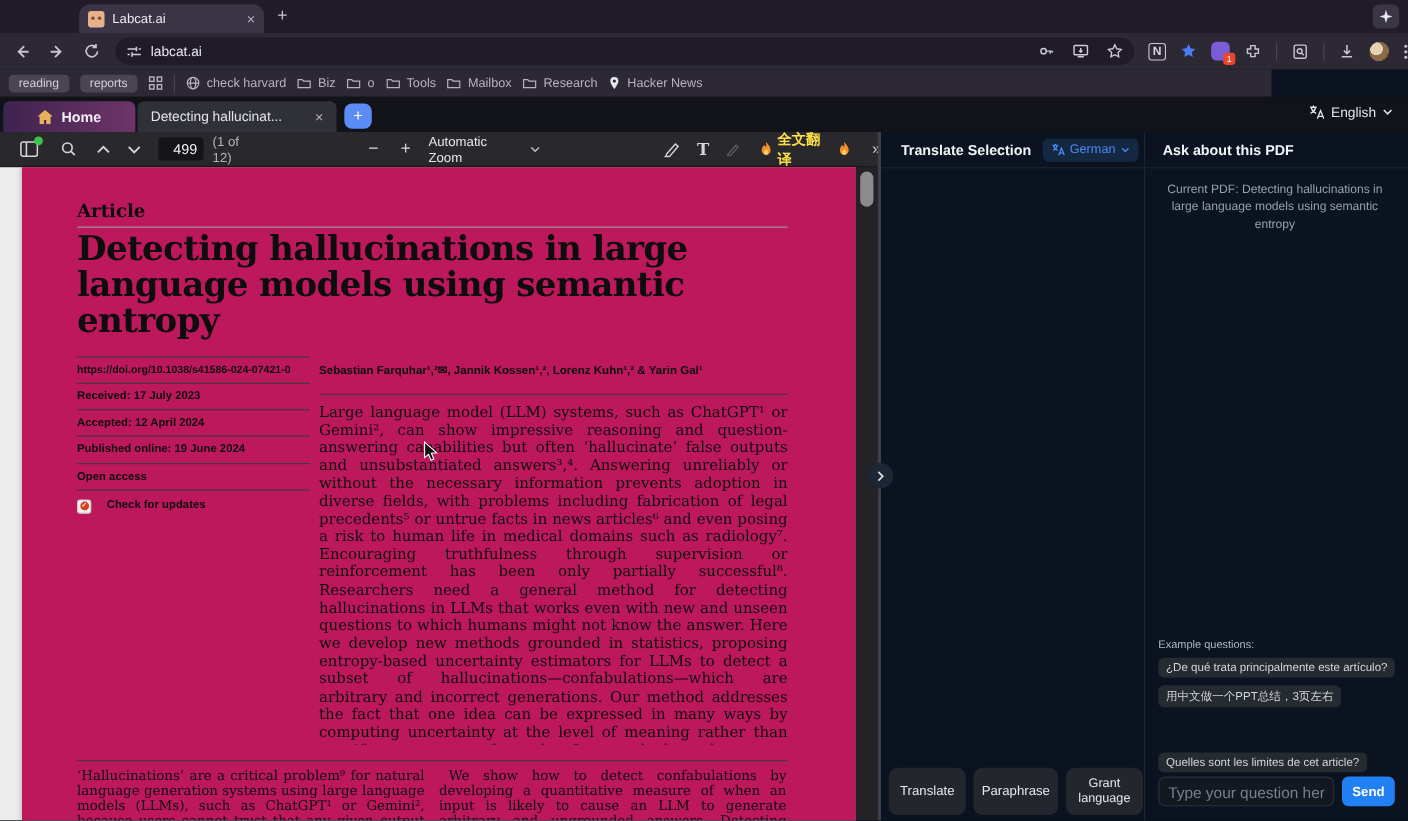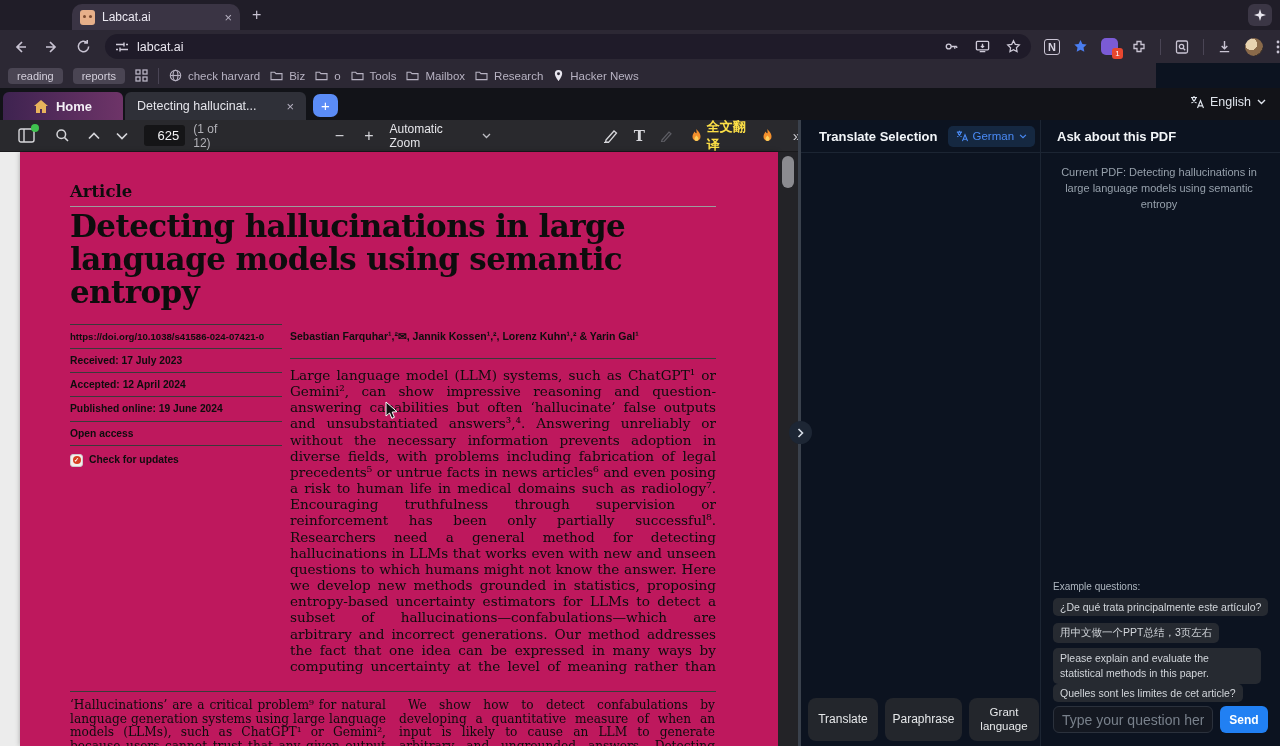--- a/index.html
+++ b/index.html
@@ -57,21 +57,21 @@
   .serifT { font-family:"DejaVu Serif",serif; font-weight:bold; font-size:15px; }
 
   
   #viewer { left:0; top:152px; width:778px; height:594px; background:#ececec; }
   #page { position:absolute; left:20px; top:0; width:758px; height:594px; background:#be185d; box-shadow:0 0 5px rgba(0,0,0,.3); color:#0d0d0d; }
   #kicker { left:50px; top:30px; font:700 16.5px "DejaVu Serif",serif; }
   #rule1 { left:50px; top:54px; width:646px; border-top:1.5px solid #9d9d9d; }
   #ptitle { left:50px; top:58px; width:636px; font:700 31px/1.06 "DejaVu Serif",serif; letter-spacing:-0.6px; }
   #metacol { left:50px; top:172px; width:212px; font:700 10.3px/1.2 "Liberation Sans",sans-serif; border-top:1px solid #3a3a3a; }
   .metarow { padding:6px 0 5px; border-bottom:1px solid #3a3a3a; }
-  .metarow.last { border-bottom:none; display:flex; align-items:center; gap:6px; padding-top:8px; }
+  .metarow.last { border-bottom:none; display:flex; align-items:center; gap:14px; padding-top:8px; }
   #crossmark { width:13px; height:13px; border-radius:3px; background:#f4f0ec; border:1px solid #ccc; display:flex; align-items:center; justify-content:center; }
   #crossmark b { width:8px; height:8px; border-radius:50%; background:#d64123; color:#fff; font-size:6px; line-height:8px; text-align:center; display:block; }
   #authors { left:270px; top:178px; width:430px; font:700 10.5px "Liberation Sans",sans-serif; }
   #rule2 { left:270px; top:206px; width:426px; border-top:1px solid #3a3a3a; }
   #abstract { left:270px; top:215px; width:426px; height:310px; font:13.6px/16.15px "DejaVu Serif",serif; text-align:justify; overflow:hidden; }
   #rule3 { left:50px; top:539px; width:646px; border-top:1px solid #3a3a3a; }
   #cols { left:50px; top:547px; width:646px; height:47px; overflow:hidden; display:flex; gap:13px; font:12.2px/13.5px "DejaVu Serif",serif; text-align:justify; }
   #cols .col { width:316px; }
   #cols .col.r { text-indent:9px; }
 
@@ -325,21 +325,21 @@
   <span class="i" style="margin-left:18px;">
       <svg width="12" height="8" viewBox="0 0 12 8" fill="none" stroke="currentColor" stroke-width="1.7">
         <path d="M1 6.5L6 1.5l5 5"></path>
       </svg>
     </span>
   <span class="i" style="margin-left:16px;">
       <svg width="12" height="8" viewBox="0 0 12 8" fill="none" stroke="currentColor" stroke-width="1.7">
         <path d="M1 1.5l5 5 5-5"></path>
       </svg>
     </span>
-  <span id="pageinput" style="margin-left:16px;">625</span>
+  <span id="pageinput" style="margin-left:16px;">499</span>
   <span id="pagecount">(1 of 12)</span>
   <span class="i" style="margin-left:98px; font-size:16px;">−</span>
   <span class="i" style="margin-left:20px; font-size:16px;">+</span>
   <span id="zoomlabel">Automatic Zoom</span>
   <span class="i">
       <svg width="9" height="6" viewBox="0 0 9 6" fill="none" stroke="#bdbdc3" stroke-width="1.3">
         <path d="M1 1l3.5 3.5L8 1"></path>
       </svg>
     </span>
   <span class="i" style="margin-left:112px;">
@@ -428,21 +428,20 @@
       <span class="sb-title">Ask about this PDF</span>
     </div>
   </div>
   <div id="panel-div"></div>
 
   <div id="currentpdf">Current PDF: Detecting hallucinations in large language models using semantic entropy</div>
 
   <div id="examples-label">Example questions:</div>
   <div class="chip" style="top:478px;">¿De qué trata principalmente este artículo?</div>
   <div class="chip" style="top:503px;">用中文做一个PPT总结，3页左右</div>
-  <div class="chip" id="chip3" style="top:528px;">Please explain and evaluate the statistical methods in this paper.</div>
   <div class="chip" style="top:564px;">Quelles sont les limites de cet article?</div>
 
   <input id="ask-input" placeholder="Type your question here..." style="">
   <button id="send-btn">Send</button>
 
   <button class="act-btn" id="btn-translate">Translate</button>
   <button class="act-btn" id="btn-paraphrase">Paraphrase</button>
   <button class="act-btn" id="btn-grant">Grant language</button>
 
   <div id="collapse-btn">

